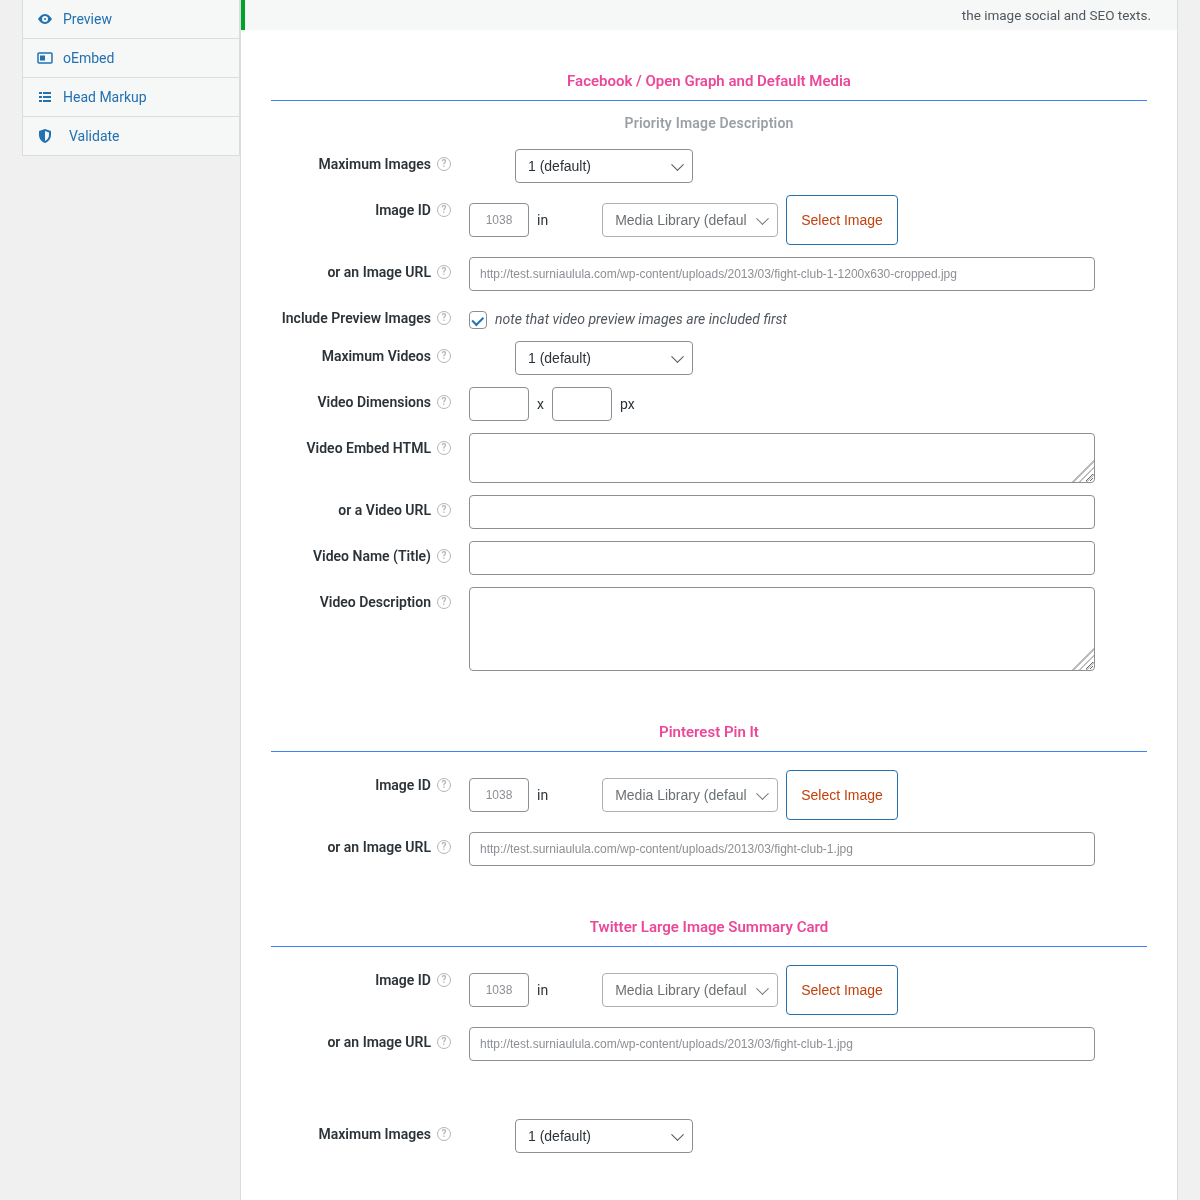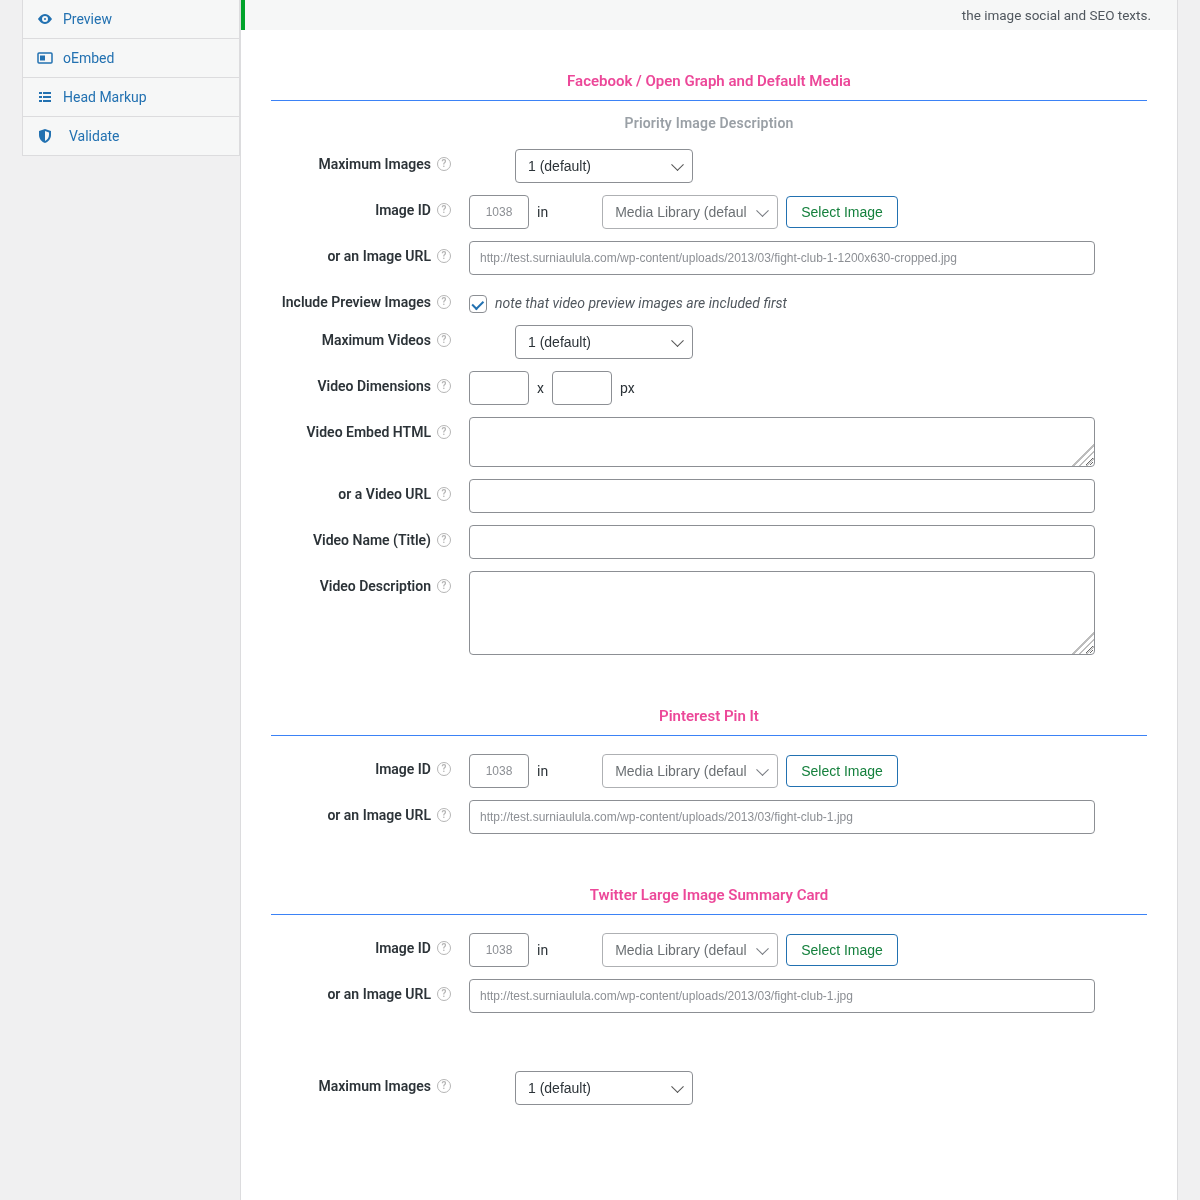--- a/index.html
+++ b/index.html
@@ -145,25 +145,25 @@
     font-size: 14px; resize: both; font-family: inherit;
     background: #fff;
     background-image:
       linear-gradient(135deg, transparent 0 50%, #bdbdbd 50% 55%, transparent 55% 65%, #bdbdbd 65% 70%, transparent 70% 80%, #bdbdbd 80% 85%, transparent 85%);
     background-size: 22px 22px;
     background-repeat: no-repeat;
     background-position: bottom right;
   }
   textarea.ta.big { min-height: 84px; }
   .btn {
-    height: 32px;
+    height: 50px;
     padding: 0 14px;
     border: 1px solid #2271b1;
     background: #fff;
-    color: #15803d;
+    color: #c2410c;
     border-radius: 4px;
     font-size: 14px;
     cursor: pointer;
   }
   .static { color: #2c3338; font-size: 14px; }
   .checkbox {
     width: 18px; height: 18px; border: 1px solid #8c8f94; border-radius: 4px;
     display: inline-flex; align-items: center; justify-content: center;
     background: #fff; margin-top: 8px;
   }

